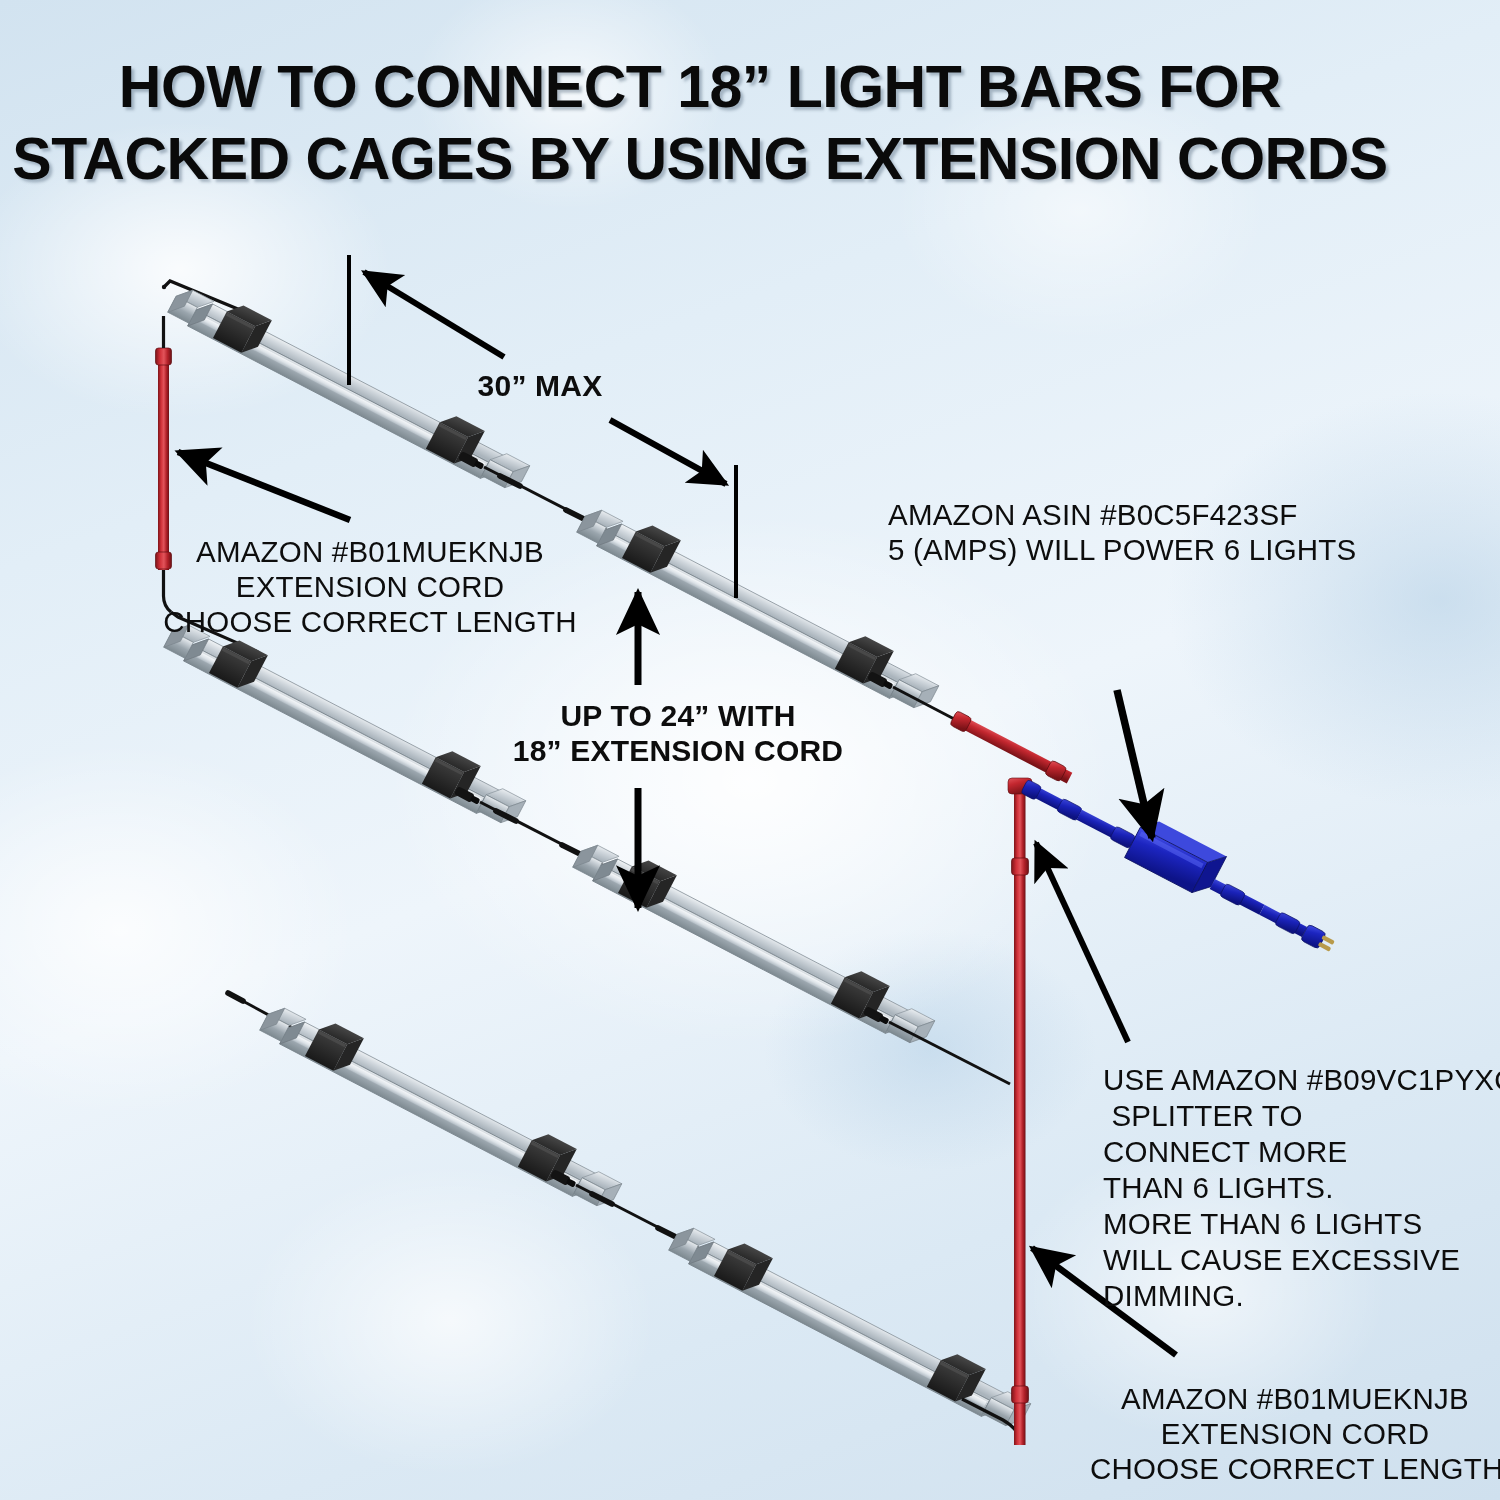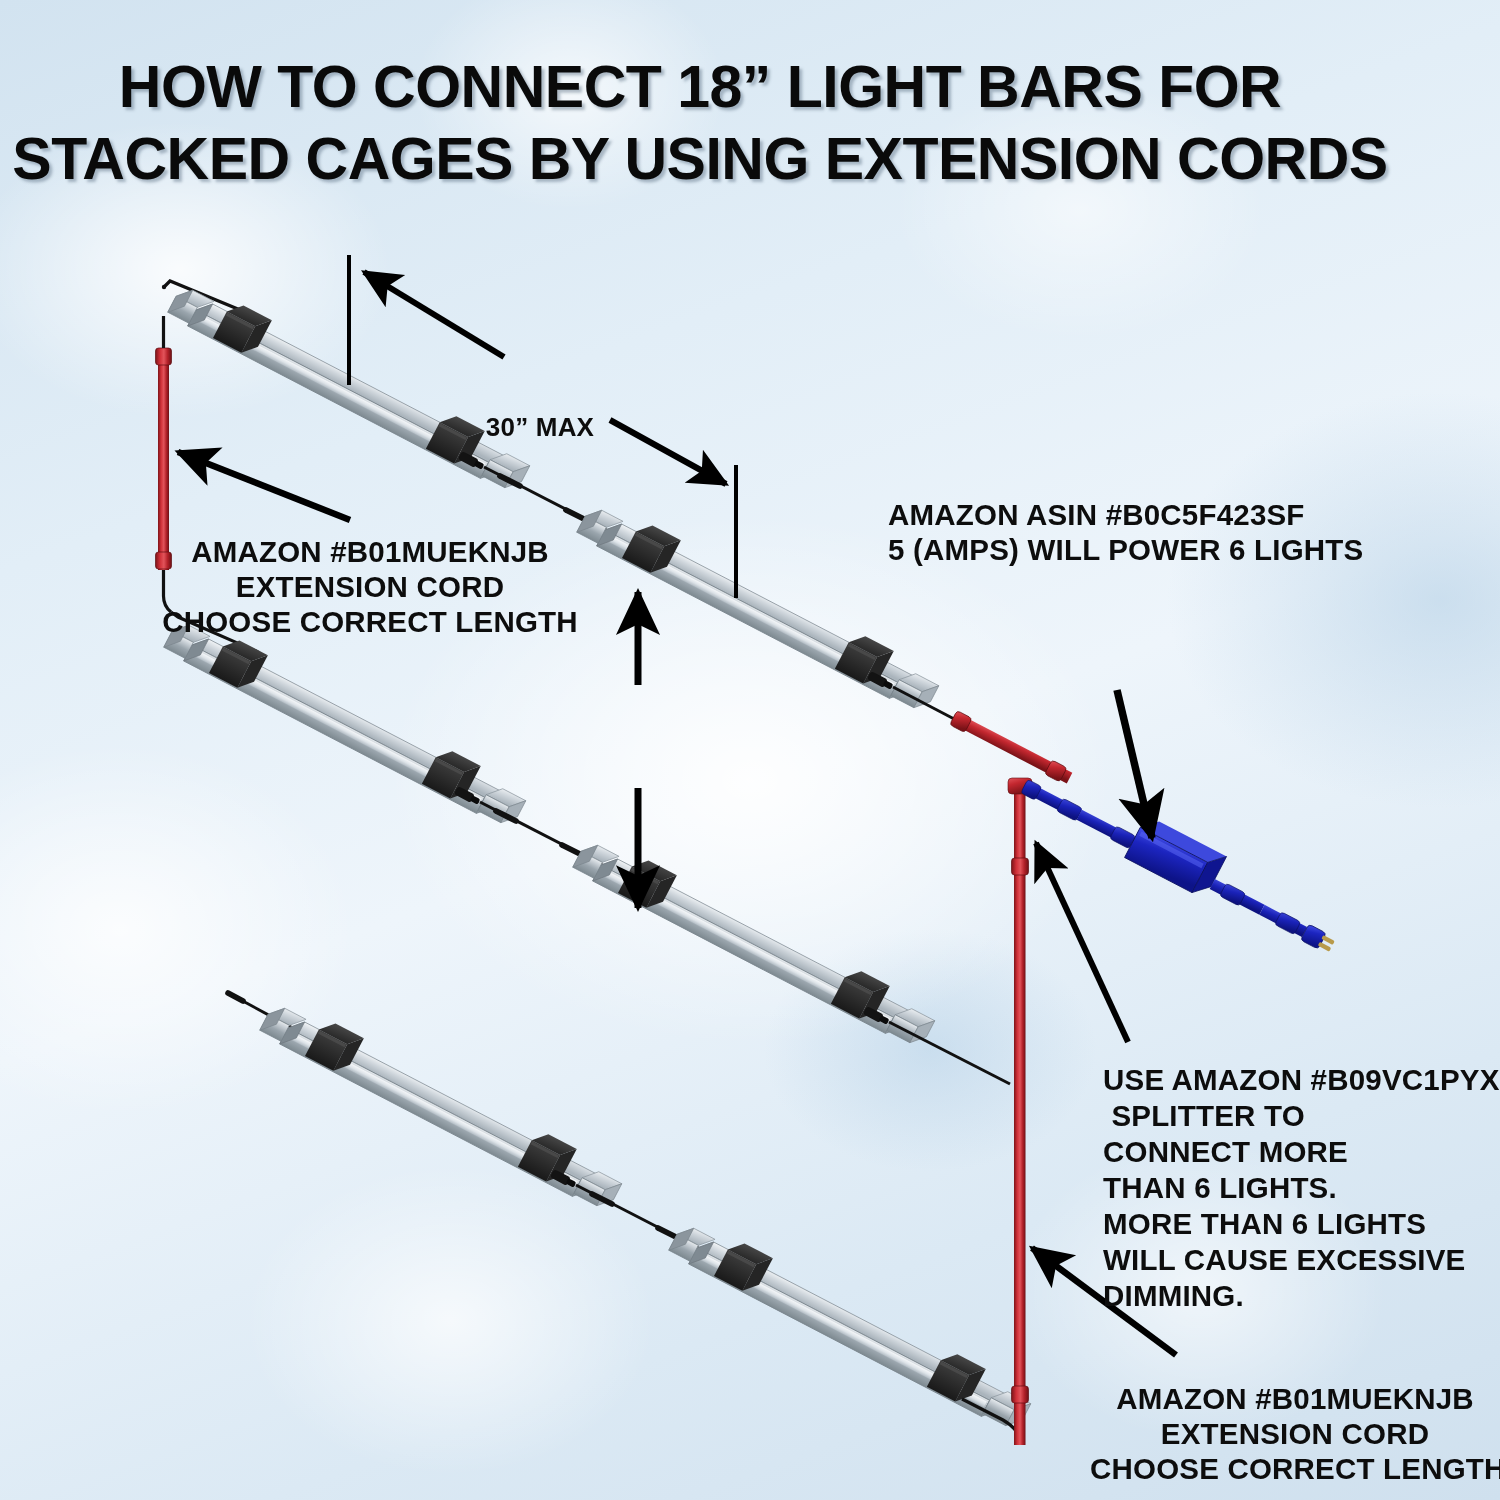--- a/index.html
+++ b/index.html
@@ -22,42 +22,42 @@
       radial-gradient(ellipse 520px 380px at 50% 52%, rgba(255,255,255,0.92) 0%, rgba(255,255,255,0) 70%),
       radial-gradient(ellipse 330px 250px at 30% 88%, rgba(255,255,255,0.70) 0%, rgba(255,255,255,0) 62%),
       radial-gradient(ellipse 300px 240px at 80% 86%, rgba(255,255,255,0.62) 0%, rgba(255,255,255,0) 62%),
       radial-gradient(ellipse 260px 190px at 62% 70%, rgba(168,200,226,0.42) 0%, rgba(255,255,255,0) 64%),
       linear-gradient(160deg, #d2e3f0 0%, #e2eef7 28%, #eef5fb 52%, #dbe9f4 78%, #cfe0ee 100%);
   }
   #art { position: absolute; inset: 0; }
   .txt {
     position: absolute;
     color: #0d0d0d;
-    font-weight: bold;
+    font-weight: normal;
     letter-spacing: 0.2px;
     white-space: pre;
     line-height: 1.18;
   }
   #title {
     position: absolute;
     left: 0; top: 52px;
     width: 1400px;
     text-align: center;
     font-weight: bold;
     font-size: 59px;
     line-height: 1.22;
     color: #0a0a0a;
     letter-spacing: -0.5px;
     text-shadow: 3px 3px 3px rgba(90,110,130,0.45);
     white-space: pre-line;
   }
   .ann { font-size: 29.5px; }
   .ann-center { text-align: center; }
   .ann-left { text-align: left; }
-  .dim { font-size: 26px; font-weight: bold; margin-top: 44px; }
+  .dim { font-size: 30px; font-weight: bold; }
 </style>
 </head>
 <body>
 
 <div id="canvas">
 
   <svg id="art" viewBox="0 0 1500 1500" width="1500" height="1500">
     <defs>
 
       <linearGradient id="gTop" x1="0" y1="0" x2="0.35" y2="1">
@@ -274,20 +274,22 @@
     <line x1="1128" y1="1042" x2="1036" y2="843" stroke="#000" stroke-width="6" marker-end="url(#ah)"></line>
 
     <line x1="1176" y1="1355" x2="1032" y2="1248" stroke="#000" stroke-width="6.5" marker-end="url(#ah)"></line>
   </svg>
 
   <div id="title">HOW TO CONNECT 18” LIGHT BARS FOR
 STACKED CAGES BY USING EXTENSION CORDS</div>
 
   <div class="txt dim ann-center" style="left:420px; top:368px; width:240px;">30” MAX</div>
 
+  <div class="txt dim ann-center" style="left:478px; top:698px; width:400px;">UP TO 24” WITH
+18” EXTENSION CORD</div>
 
   <div class="txt ann ann-center" style="left:150px; top:535px; width:440px;">AMAZON #B01MUEKNJB
 EXTENSION CORD
 CHOOSE CORRECT LENGTH</div>
 
   <div class="txt ann ann-left" style="left:888px; top:498px; width:600px;">AMAZON ASIN #B0C5F423SF
 5 (AMPS) WILL POWER 6 LIGHTS</div>
 
 
   <div class="txt ann ann-left" style="left:1103px; top:1062px; width:400px; line-height:1.22;">USE AMAZON #B09VC1PYXQ

